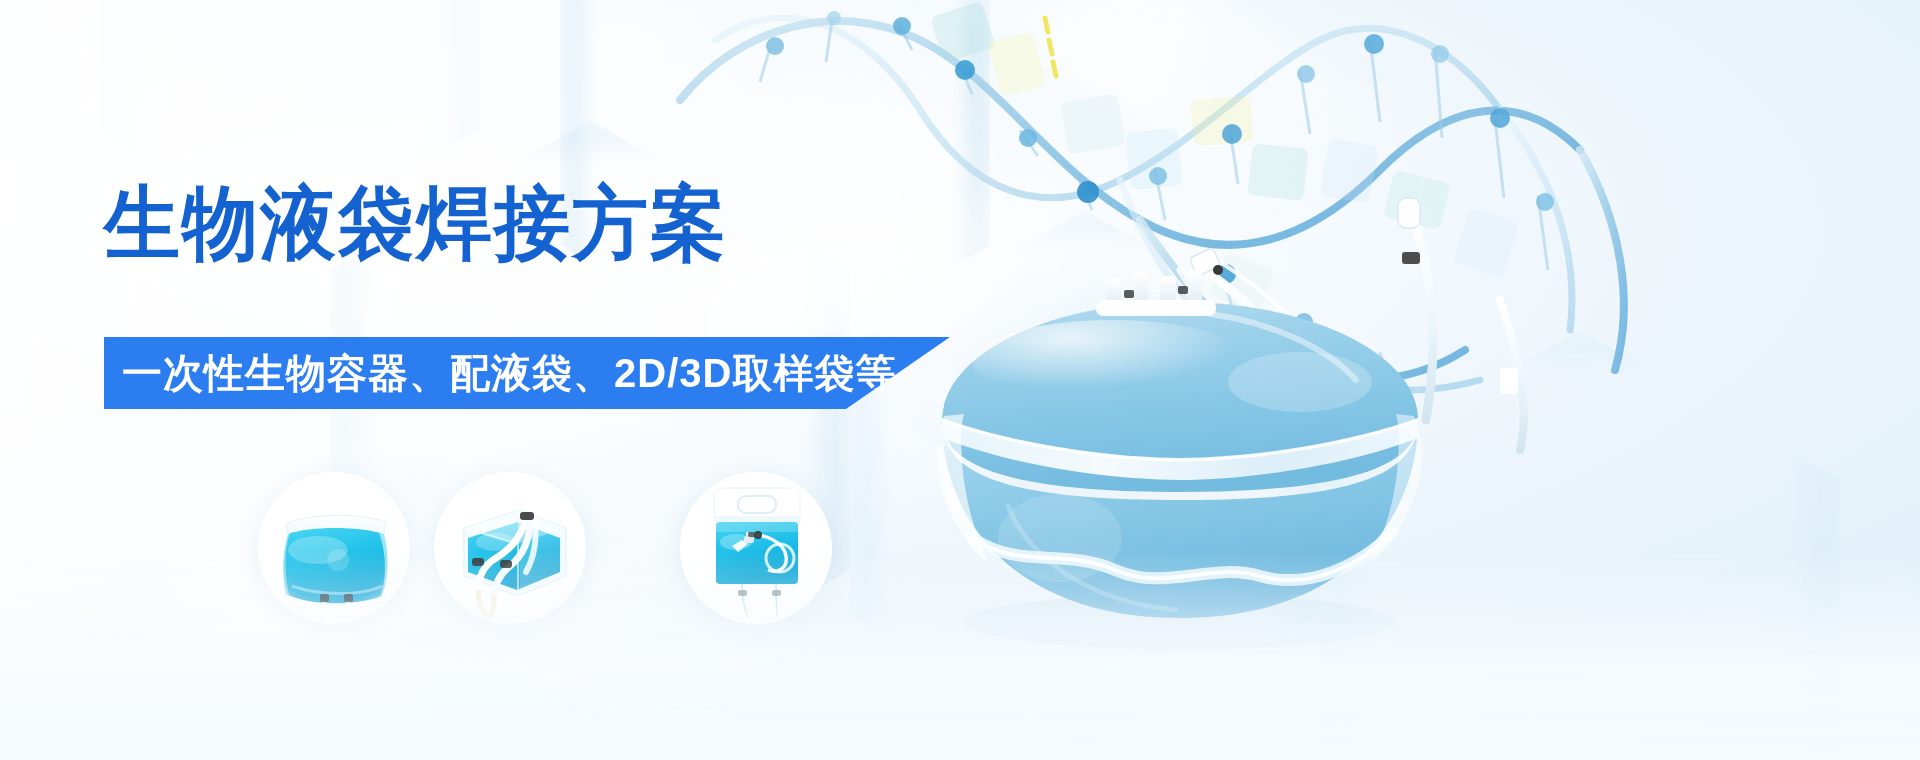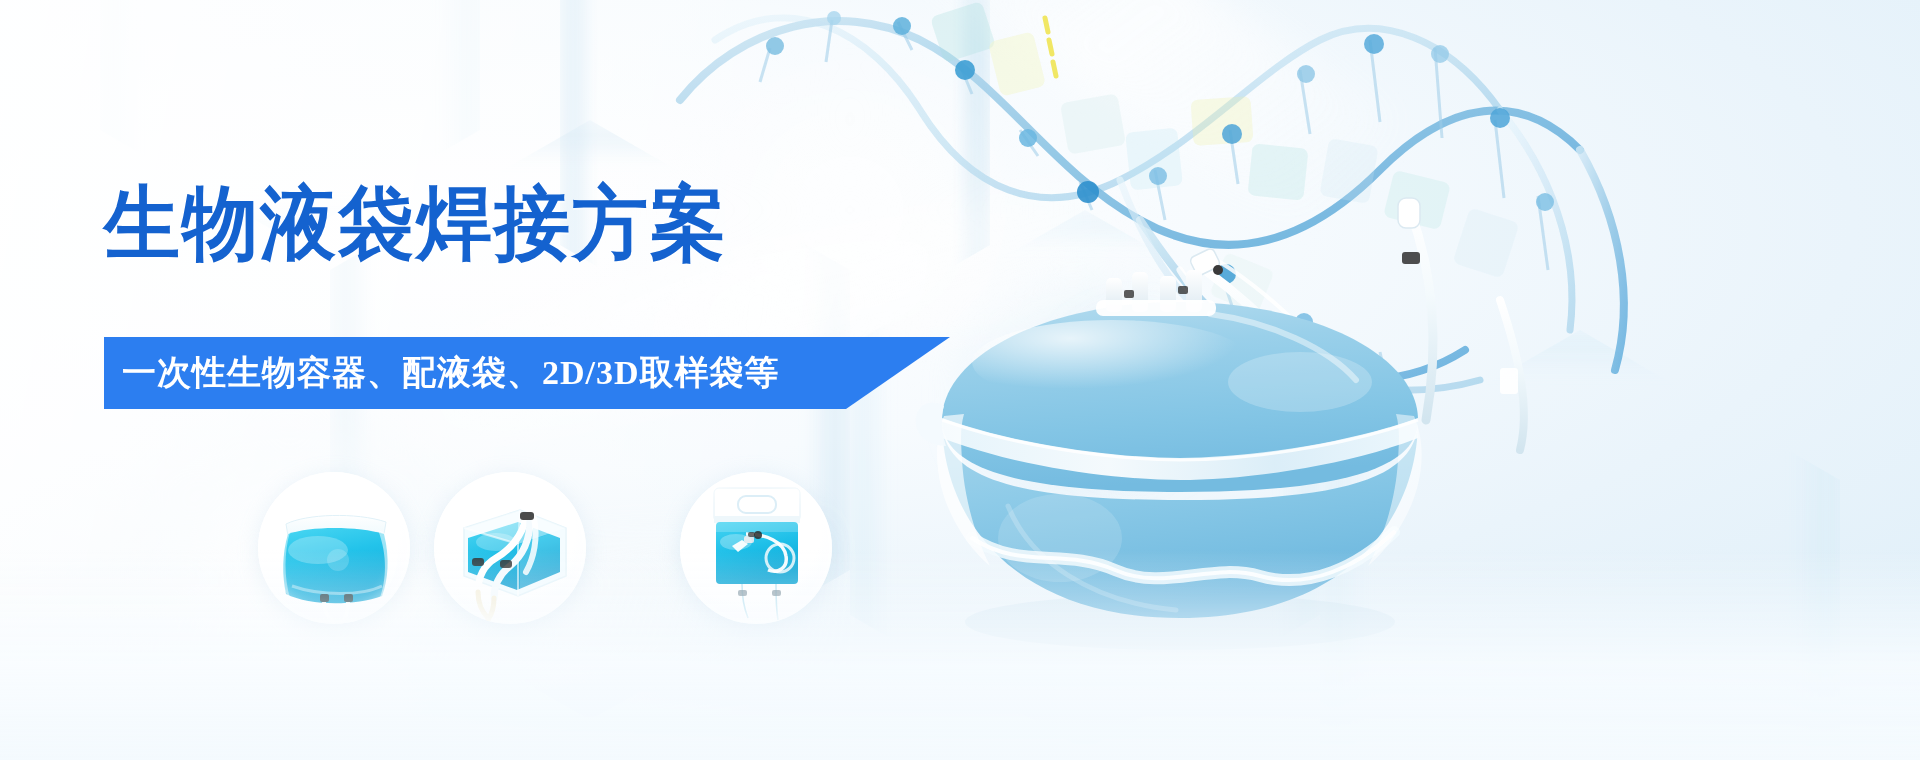--- a/index.html
+++ b/index.html
@@ -111,26 +111,25 @@
     position:absolute;
     left:846px; top:337px;
     width:104px; height:72px;
     background:#2c7ef0;
     clip-path:polygon(0 0, 100% 0, 0 100%);
   }
   .subbar-text {
     position:absolute;
     left:122px; top:337px;
     height:72px; line-height:72px;
-    font-size:34px;
+    font-size:40px;
     font-weight:bold;
     color:#ffffff;
     letter-spacing:1px;
     white-space:nowrap;
-    font-family:Liberation Serif, serif;
   }
 
   
   .circle {
     position:absolute;
     border-radius:50%;
     overflow:hidden;
     background:
       radial-gradient(circle at 42% 34%, #ffffff 0%, #ffffff 58%, #fbfdff 78%, #f2f8fd 100%);
     box-shadow:0 4px 22px rgba(150,190,220,.20);

